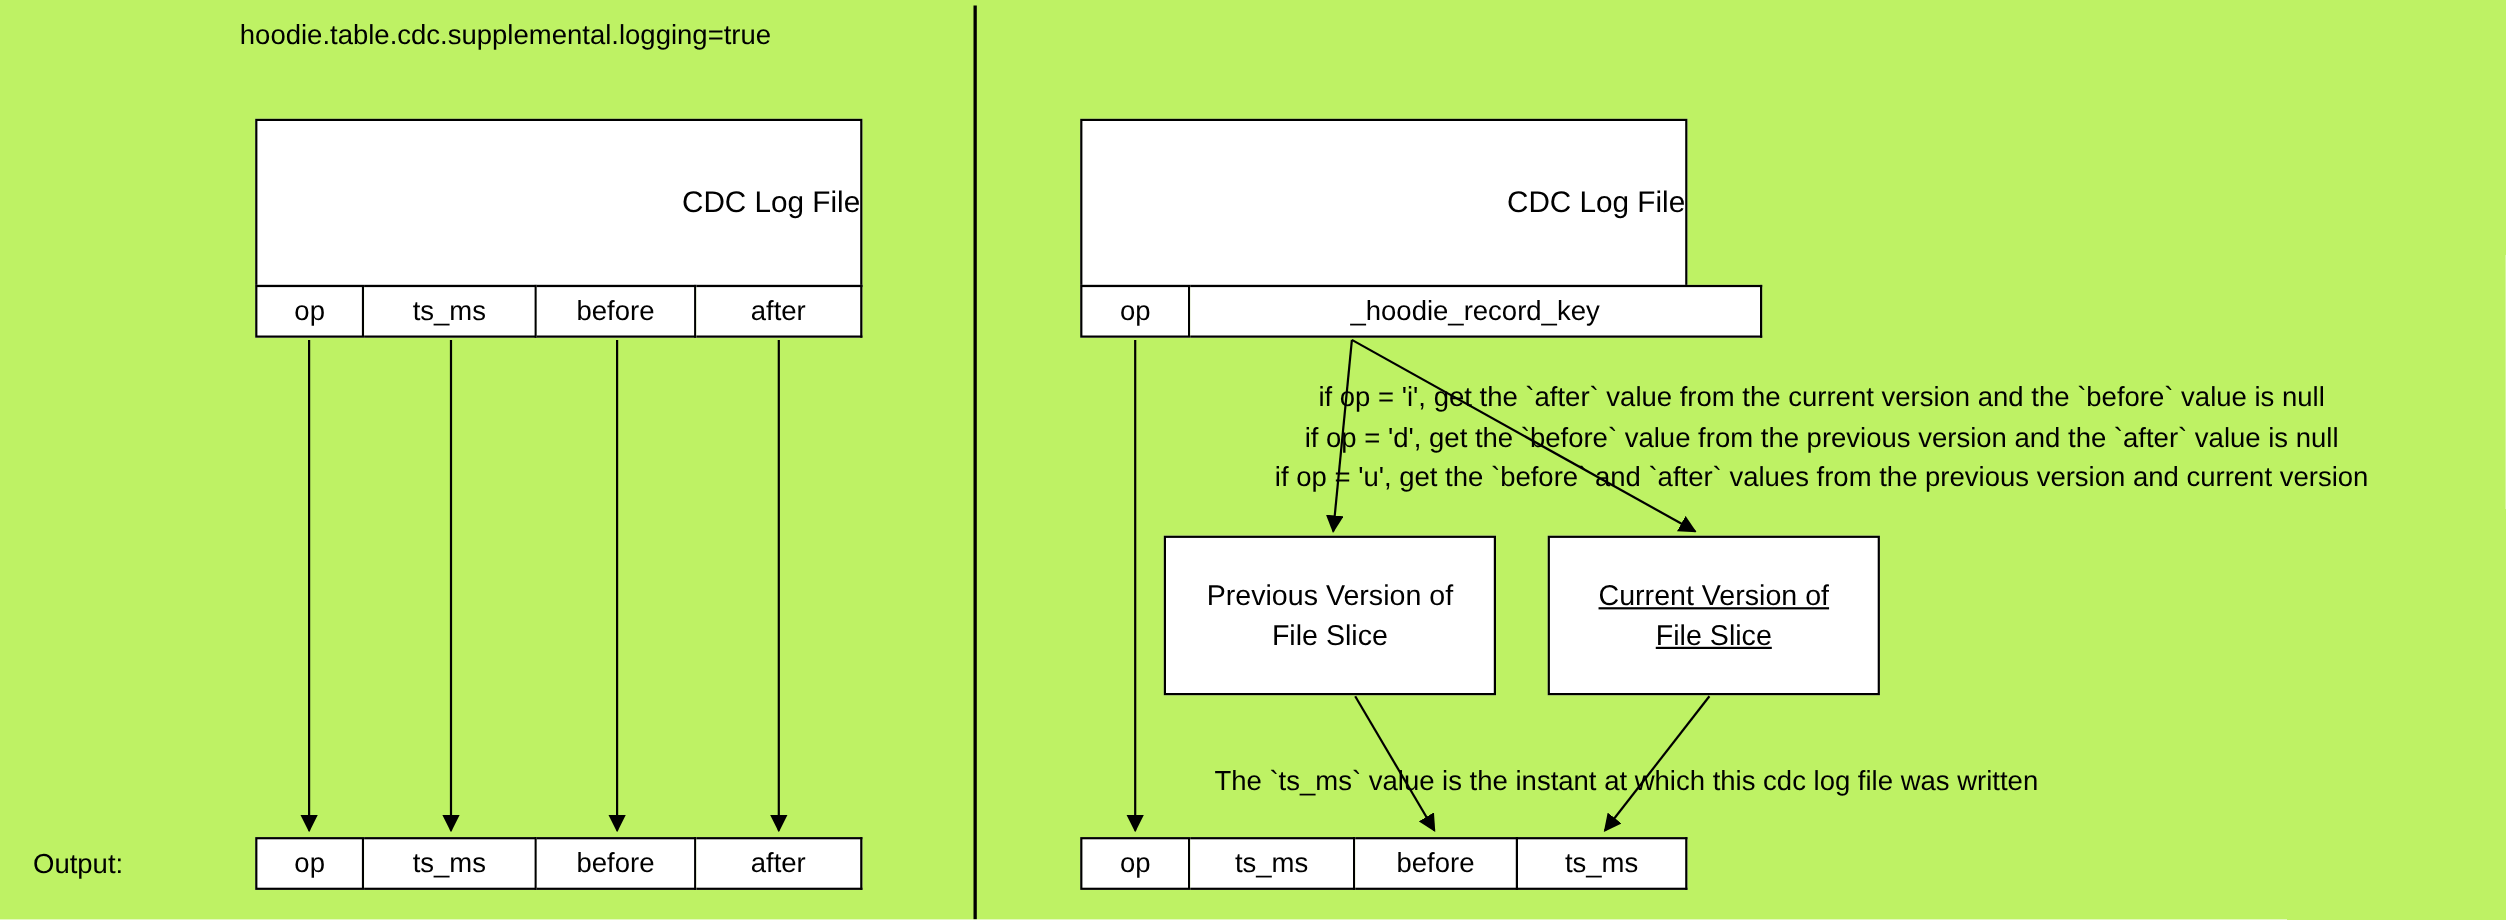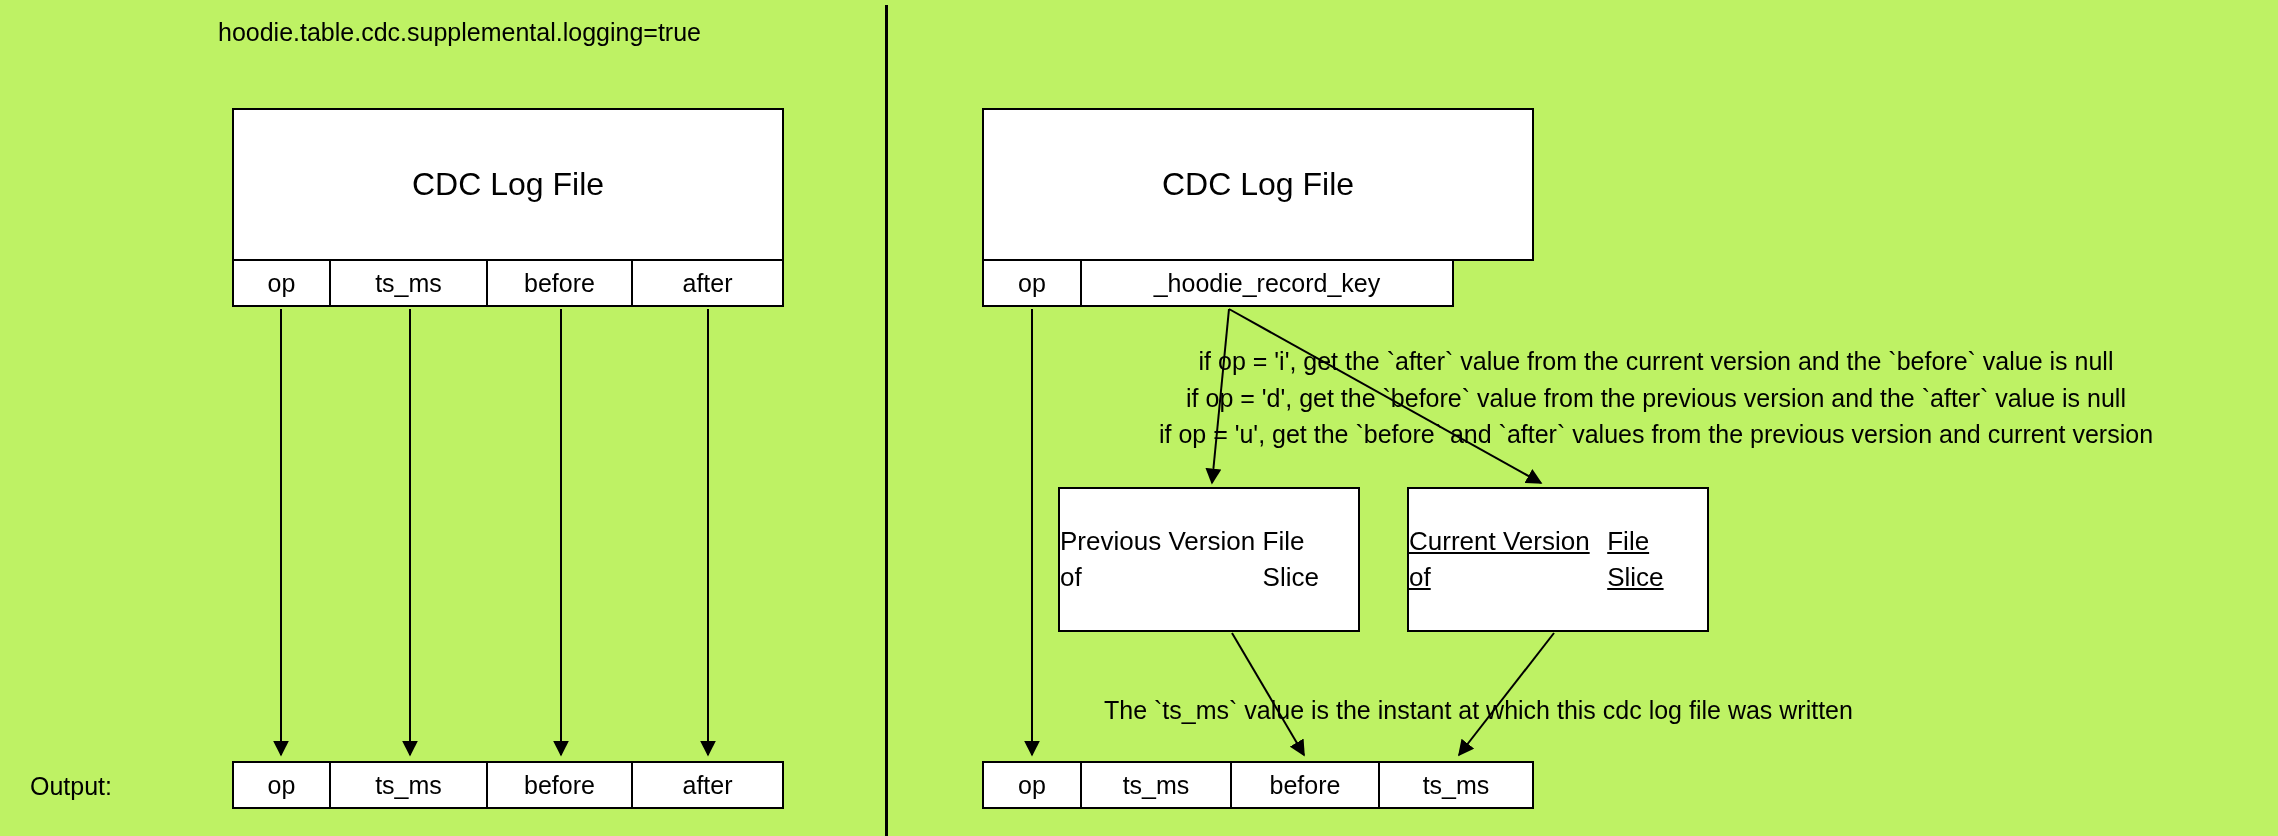--- a/index.html
+++ b/index.html
@@ -10,35 +10,35 @@
     background: #bef264;
     font-family: "Liberation Sans", sans-serif;
     color: #000000;
     overflow: hidden;
   }
   .title { position: absolute; font-size: 25px; white-space: nowrap; }
   .hdr-box {
     position: absolute;
     border: 2px solid #000;
     box-sizing: border-box;
-    display: flex; align-items: center; justify-content: center;
-    font-size: 32px; background: #fff;
+    display: flex; align-items: center; justify-content: flex-end;
+    font-size: 27px; background: #fff;
   }
   .cells-row { position: absolute; display: flex; height: 48px; box-sizing: border-box; }
   .cell {
     box-sizing: border-box;
     border: 2px solid #000; border-left: none;
     display: flex; align-items: center; justify-content: center;
     font-size: 25px; background: #fff; white-space: nowrap;
   }
   .cell.first { border-left: 2px solid #000; }
   .vbox {
     position: absolute;
     border: 2px solid #000; box-sizing: border-box;
-    display: flex; align-items: center; justify-content: center;
+    display: flex; flex-direction: column; align-items: center; justify-content: center;
     font-size: 26px; line-height: 1.35; background: #fff; text-align: left;
   }
   .notes {
     position: absolute; left: 1040px; top: 343px; width: 1232px;
     text-align: center; font-size: 25px; line-height: 36.5px; z-index: 2;
   }
   .note-line { white-space: nowrap; }
   .ts-note { position: absolute; left: 1104px; top: 696px; font-size: 25px; white-space: nowrap; z-index: 2; }
   .output-label { position: absolute; left: 30px; top: 772px; font-size: 25px; }
   .divider { position: absolute; left: 885px; top: 5px; width: 3px; height: 831px; background: #000; }
@@ -73,21 +73,21 @@
 
   <div class="divider"></div>
 
 
   <div class="hdr-box" style="left:982px; top:108px; width:552px; height:153px;">
     <span>CDC Log File</span>
   </div>
 
   <div class="cells-row" style="left:982px; top:259px;">
     <div class="cell first" style="width:100px;">op</div>
-    <div class="cell" style="width:372px;">_hoodie_record_key</div>
+    <div class="cell" style="width:520px;">_hoodie_record_key</div>
   </div>
 
   <div class="notes">
     <div class="note-line">if op = 'i', get the `after` value from the current version and the `before` value is null</div>
     <div class="note-line">if op = 'd', get the `before` value from the previous version  and the `after` value is null</div>
     <div class="note-line">if op = 'u', get the `before` and `after` values from the previous version and current version</div>
   </div>
 
   <div class="vbox" style="left:1058px; top:487px; width:302px; height:145px;">
     <div>Previous Version of</div>

